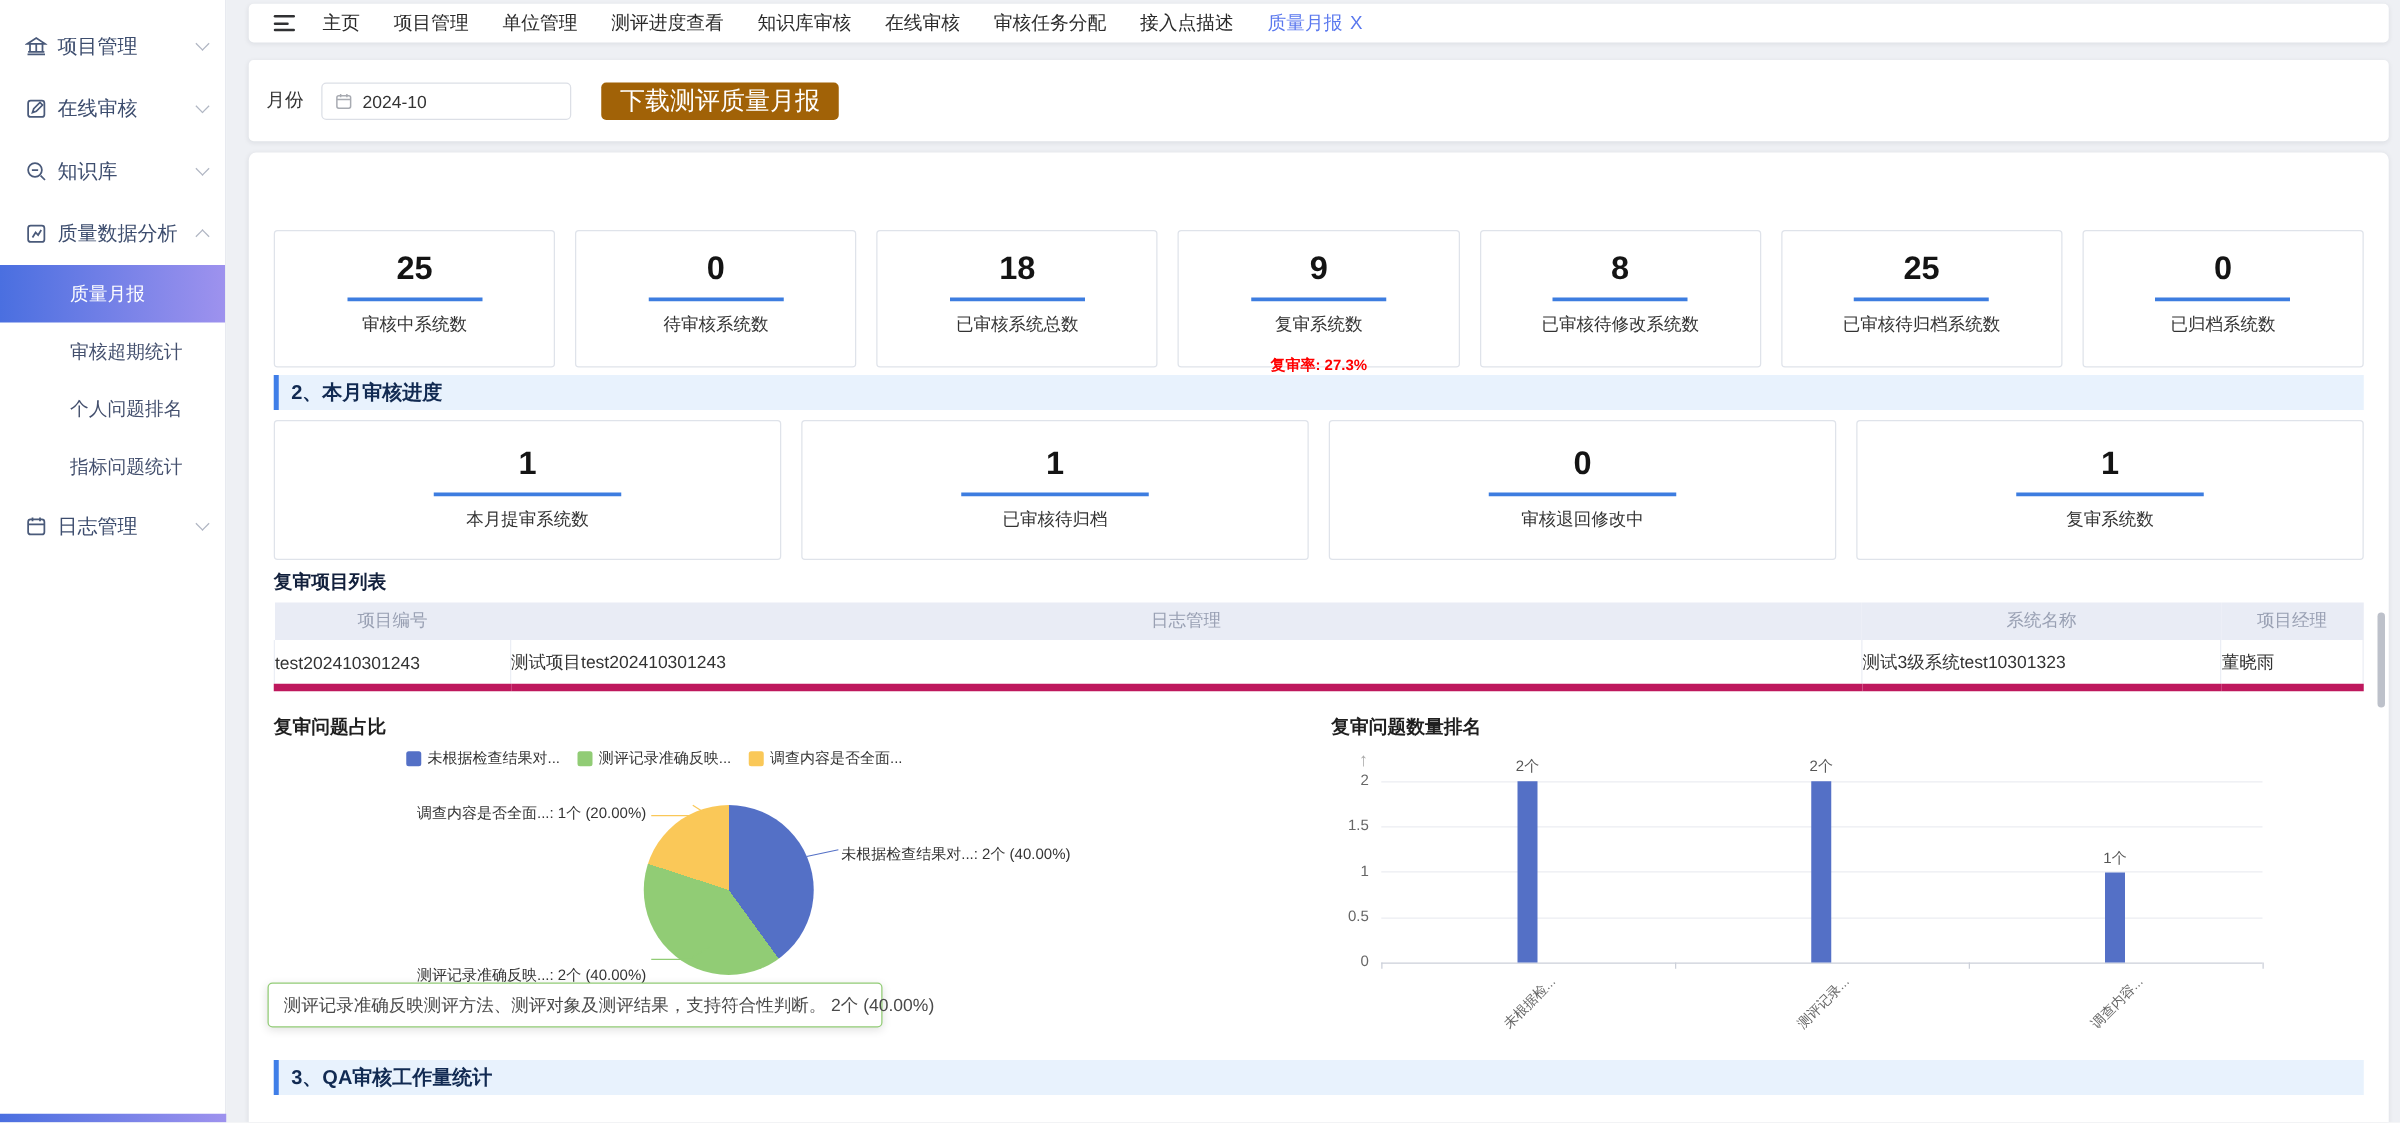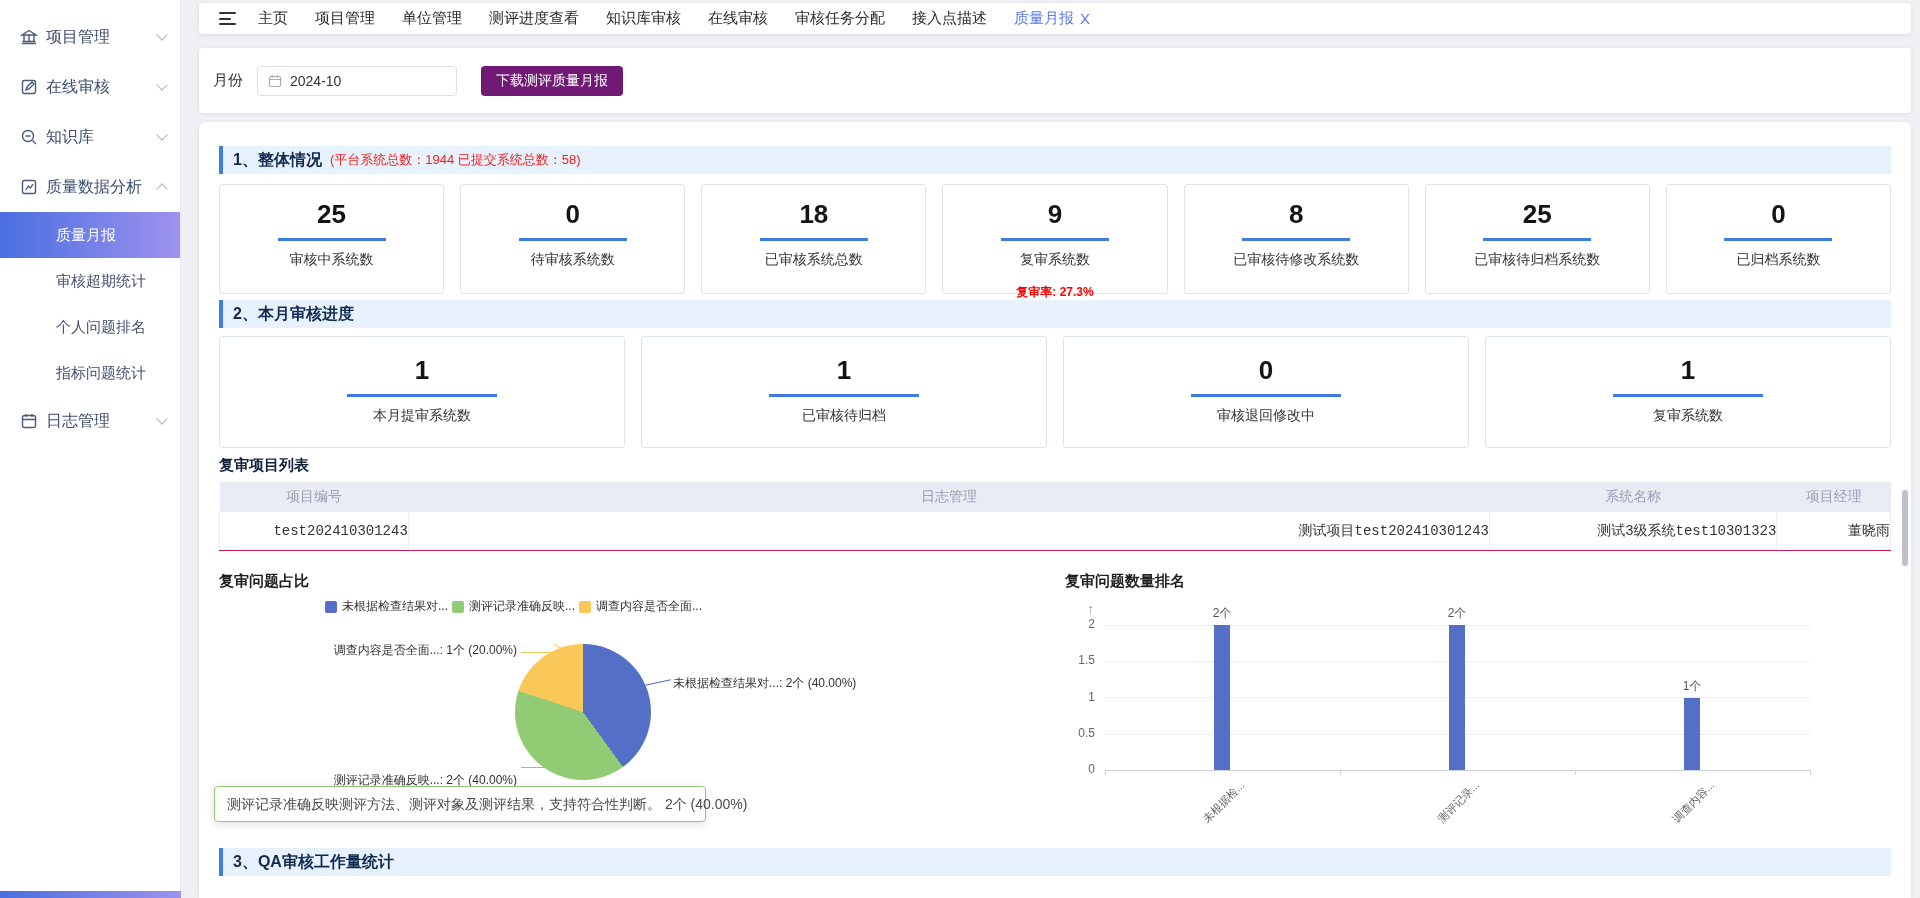--- a/index.html
+++ b/index.html
@@ -29,49 +29,49 @@
   .nav-tabs { display: flex; align-items: center; gap: 27px; font-size: 15px; color: #2b2b2b; }
   .nav-tab { cursor: pointer; white-space: nowrap; }
   .nav-tab.active { color: #5a78ee; display: flex; gap: 6px; align-items: center; }
 
   
   .filter-card { position: absolute; left: 0; top: 48px; width: 1712px; height: 65px; display: flex; align-items: center; padding-left: 14px; }
   .filter-label { font-size: 15px; color: #333; margin-right: 14px; }
   .month-input { width: 200px; height: 30px; border: 1px solid #dcdfe6; border-radius: 4px; display: flex; align-items: center; padding: 0 10px; background: #fff; cursor: text; }
   .month-input .cal { width: 14px; height: 14px; margin-right: 8px; color: #a8abb2; }
   .month-input .val { font-size: 14px; color: #333; }
-  .dl-btn { margin-left: 24px; height: 30px; padding: 0 15px; background: #701a75; color: #fff; font-size: 14px; border: none; border-radius: 4px; cursor: pointer; }
+  .dl-btn { margin-left: 24px; height: 30px; padding: 0 15px; background: #a16207; color: #fff; font-size: 20px; border: none; border-radius: 4px; cursor: pointer; }
 
   
   .content-card { position: absolute; left: 0; top: 122px; width: 1712px; height: 776px; border-radius: 6px 6px 0 0; overflow: hidden; }
   .sec-head { position: absolute; left: 20px; width: 1672px; height: 28px; background: #e8f2fd; border-left: 4px solid #3f7ee8; display: flex; align-items: center; padding-left: 10px; }
   .sec-title { font-size: 16px; font-weight: bold; color: #112a52; }
   .sec-note { font-size: 13px; color: #f01e1e; margin-left: 8px; }
 
   .stat-row { position: absolute; left: 20px; width: 1672px; display: flex; gap: 16px; }
   .stat-card { flex: 1; background: #fff; border: 1px solid #dfe3ea; border-radius: 3px; text-align: center; padding-top: 14px; }
   .stat-value { font-size: 26px; font-weight: bold; color: #141414; }
   .stat-underline { width: 108px; height: 3px; background: #3d7de0; margin: 8px auto 10px; }
   .row2 .stat-underline { width: 150px; }
   .row2 .stat-card { padding-top: 18px; }
   .stat-label { font-size: 14px; color: #333; }
   .stat-note { font-size: 12px; color: #ff0000; font-weight: bold; margin-top: 15px; }
 
   .tbl-title { position: absolute; left: 20px; font-size: 15px; font-weight: bold; color: #12203c; }
   .review-table { position: absolute; left: 20px; width: 1672px; border-collapse: collapse; font-size: 14px; }
   .review-table th { background: #e9ecf5; color: #99a0b3; font-weight: normal; height: 30px; text-align: center; }
-  .review-table td { height: 38px; text-align: right; color: #333; background: #fff; border-bottom: 1px solid #be185d; border-right: 1px solid #ebeef5; font-family: Liberation Mono, monospace; }
+  .review-table td { height: 38px; text-align: left; color: #333; background: #fff; border-bottom: 6px solid #be185d; border-right: 1px solid #ebeef5; }
   .review-table td:first-child { border-left: 1px solid #ebeef5; }
 
   
   .pie-panel { position: absolute; left: 16px; top: 440px; width: 810px; height: 300px; }
   .bar-panel { position: absolute; left: 830px; top: 440px; width: 860px; height: 310px; }
   .chart-title { position: absolute; left: 4px; top: 10px; font-size: 15px; font-weight: bold; color: #1f1f1f; }
   .bar-panel .chart-title { left: 36px; }
-  .legend { position: absolute; left: 110px; top: 36px; display: flex; gap: 4px; align-items: center; }
+  .legend { position: absolute; left: 110px; top: 36px; display: flex; gap: 14px; align-items: center; }
   .legend-item { display: flex; align-items: center; gap: 5px; font-size: 12px; color: #333; cursor: pointer; }
   .legend-swatch { width: 12px; height: 12px; border-radius: 2px; display: inline-block; }
   .pie-circle { position: absolute; left: 300px; top: 82px; width: 136px; height: 136px; border-radius: 50%; }
   .callout { position: absolute; font-size: 12px; color: #333; white-space: nowrap; }
   .callout.r-align { width: 210px; text-align: right; }
   .c-line { position: absolute; height: 1px; }
 
   .gridline { position: absolute; left: 76px; width: 705px; height: 1px; background: #ebedf2; }
   .axis-x { position: absolute; left: 76px; width: 705px; height: 1px; background: #ccd0d9; top: 208px; }
   .xtick { position: absolute; width: 1px; height: 5px; background: #ccd0d9; top: 208px; }
@@ -189,24 +189,20 @@
               <path d="M4.5 1.2v2.6M9.5 1.2v2.6M1.5 5.5h11"></path>
             </svg>
         </span>
         <span class="val">2024-10</span>
       </div>
       <button class="dl-btn">下载测评质量月报</button>
     </div>
 
     <div class="card content-card">
 
-      <div class="sec-head" style="top:24px;">
-        <span class="sec-title">1、整体情况</span>
-        <span class="sec-note">(平台系统总数：1944   已提交系统总数：58)</span>
-      </div>
 
       <div class="stat-row" style="top:62px; height:110px;">
         <div class="stat-card">
           <div class="stat-value">25</div>
           <div class="stat-underline"></div>
           <div class="stat-label">审核中系统数</div>
         </div>
         <div class="stat-card">
           <div class="stat-value">0</div>
           <div class="stat-underline"></div>

